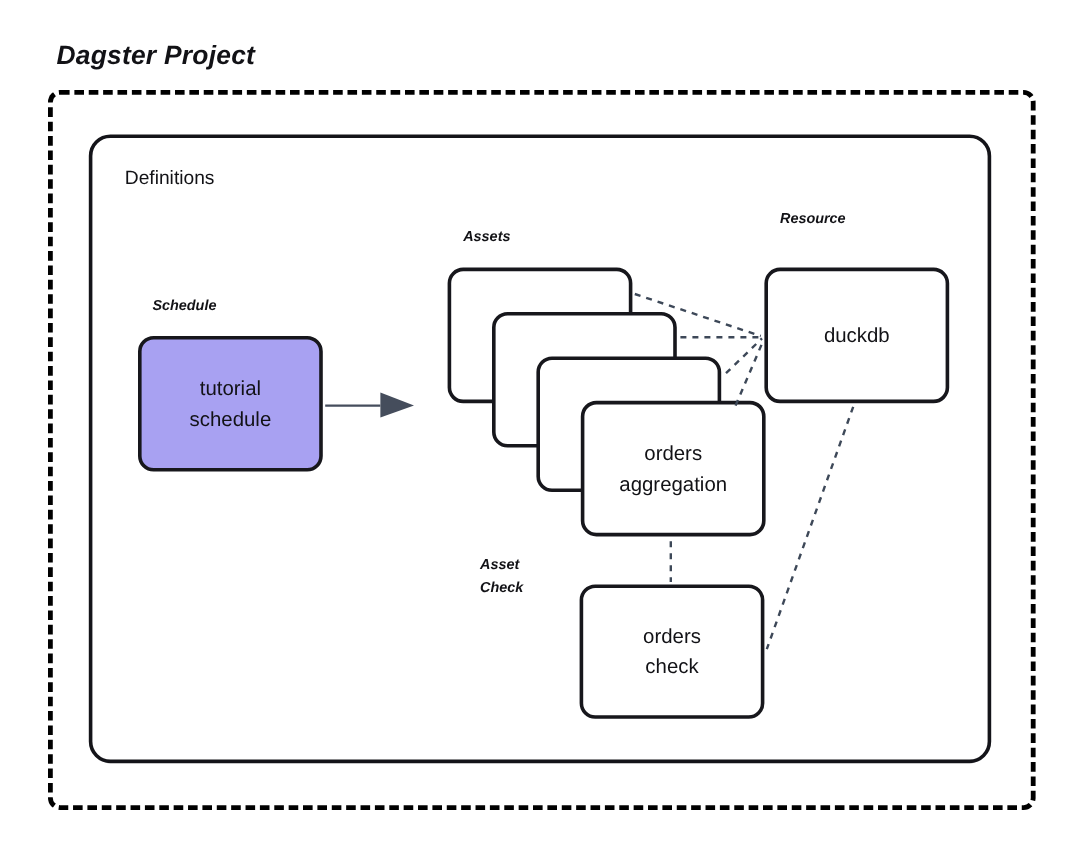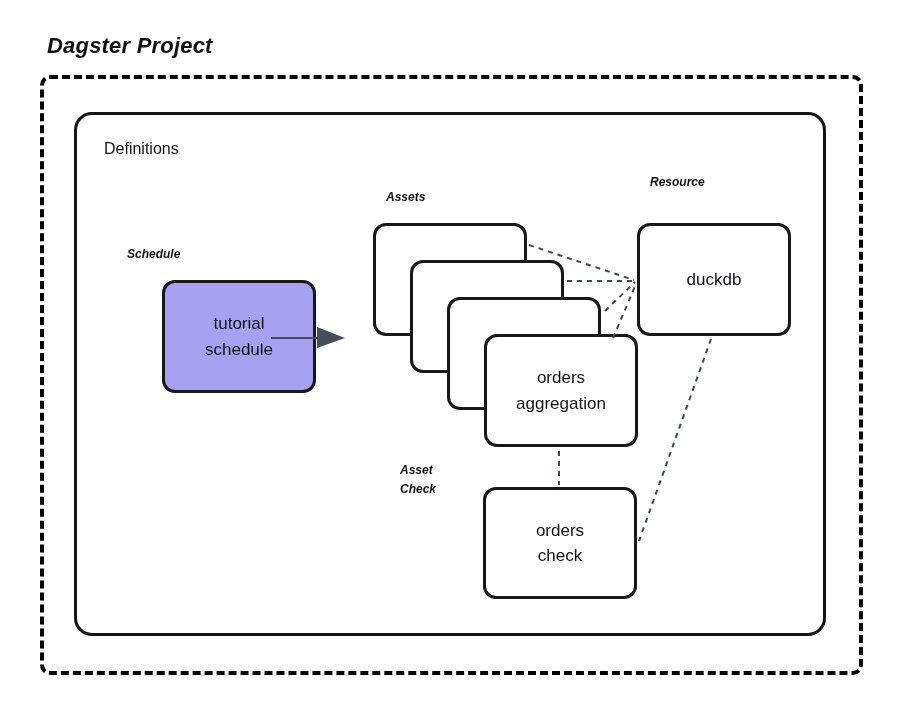--- a/index.html
+++ b/index.html
@@ -37,21 +37,21 @@
   }
   .node{
     position:absolute;width:148px;height:107px;
     background:#ffffff;border:3.5px solid var(--node-border);border-radius:13px;
     display:flex;align-items:center;justify-content:center;text-align:center;
     box-sizing:content-box;
   }
   .node-label{
     font-size:17px;line-height:1.5;white-space:pre-line;color:var(--text);
   }
-  .node.schedule-node{background:var(--schedule-fill);margin-left:47px;}
+  .node.schedule-node{background:var(--schedule-fill);}
   .connector-layer{
     position:absolute;left:0;top:0;width:900px;height:713px;pointer-events:none;
   }
   .connector{stroke:var(--connector);stroke-width:2;stroke-dasharray:5 5;fill:none;}
   .arrow-line{stroke:var(--arrow);stroke-width:2;fill:none;}
   .arrow-head{fill:var(--arrow);stroke:none;}
 </style>
 </head>
 <body>
 

